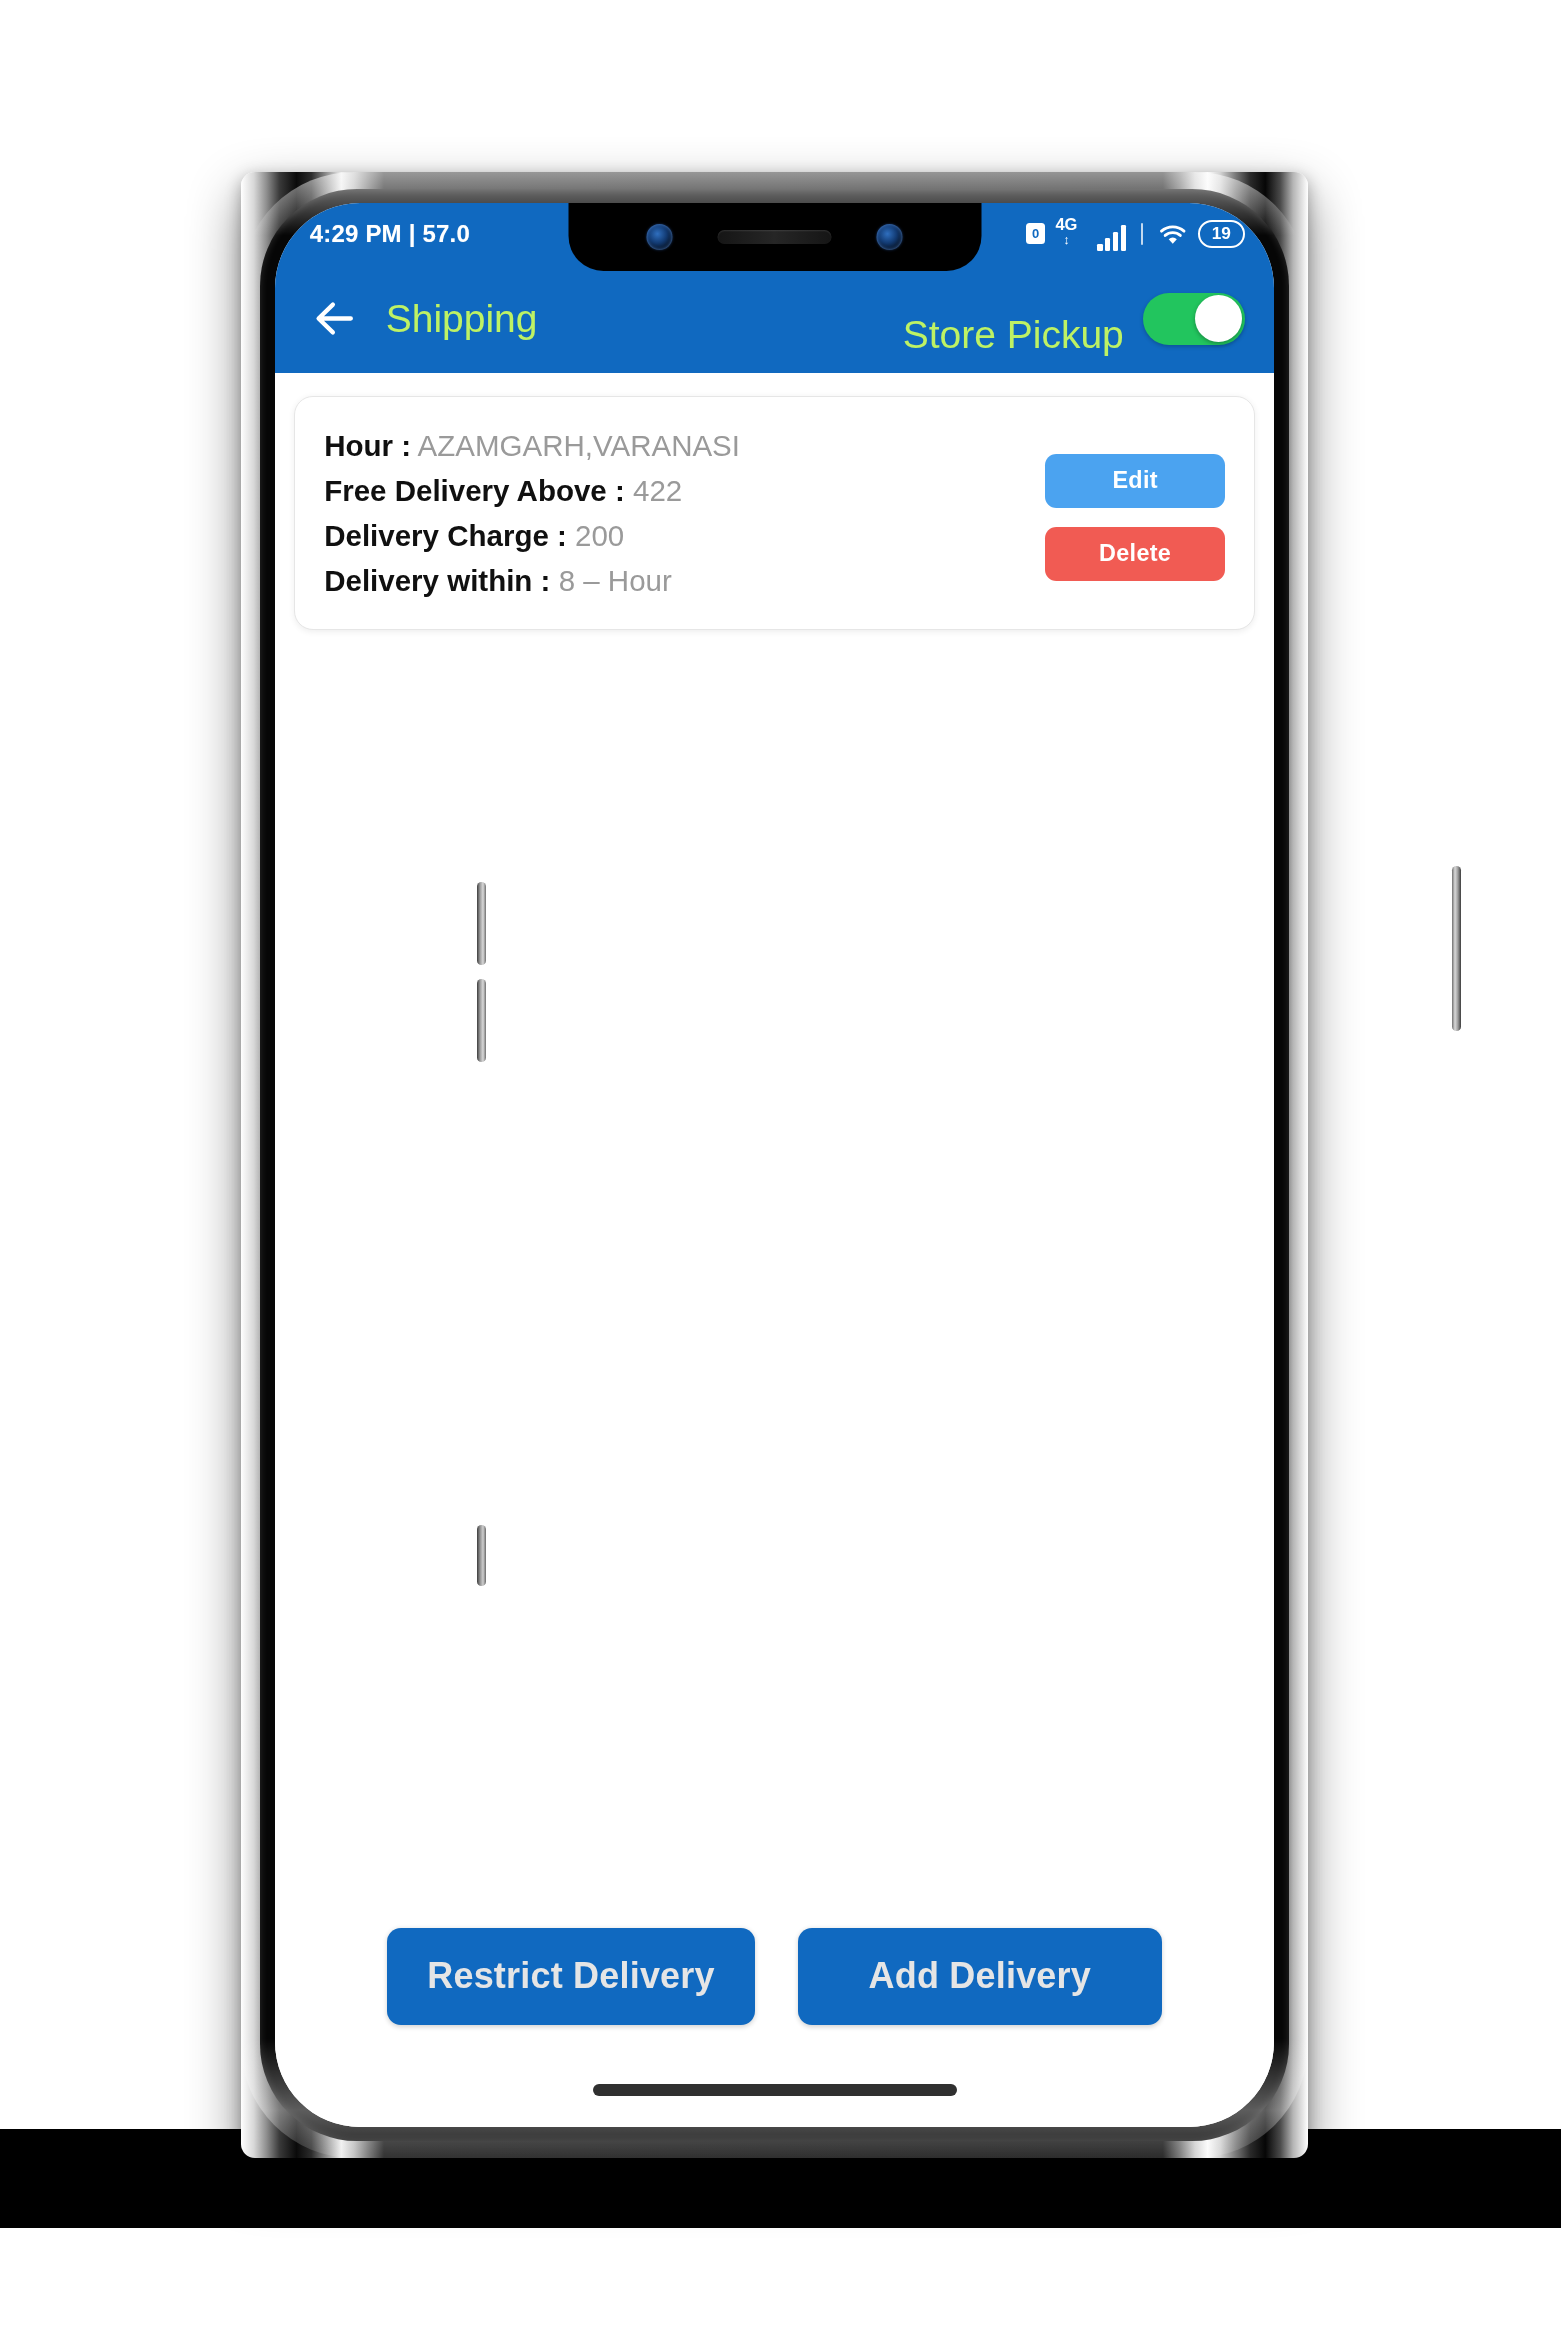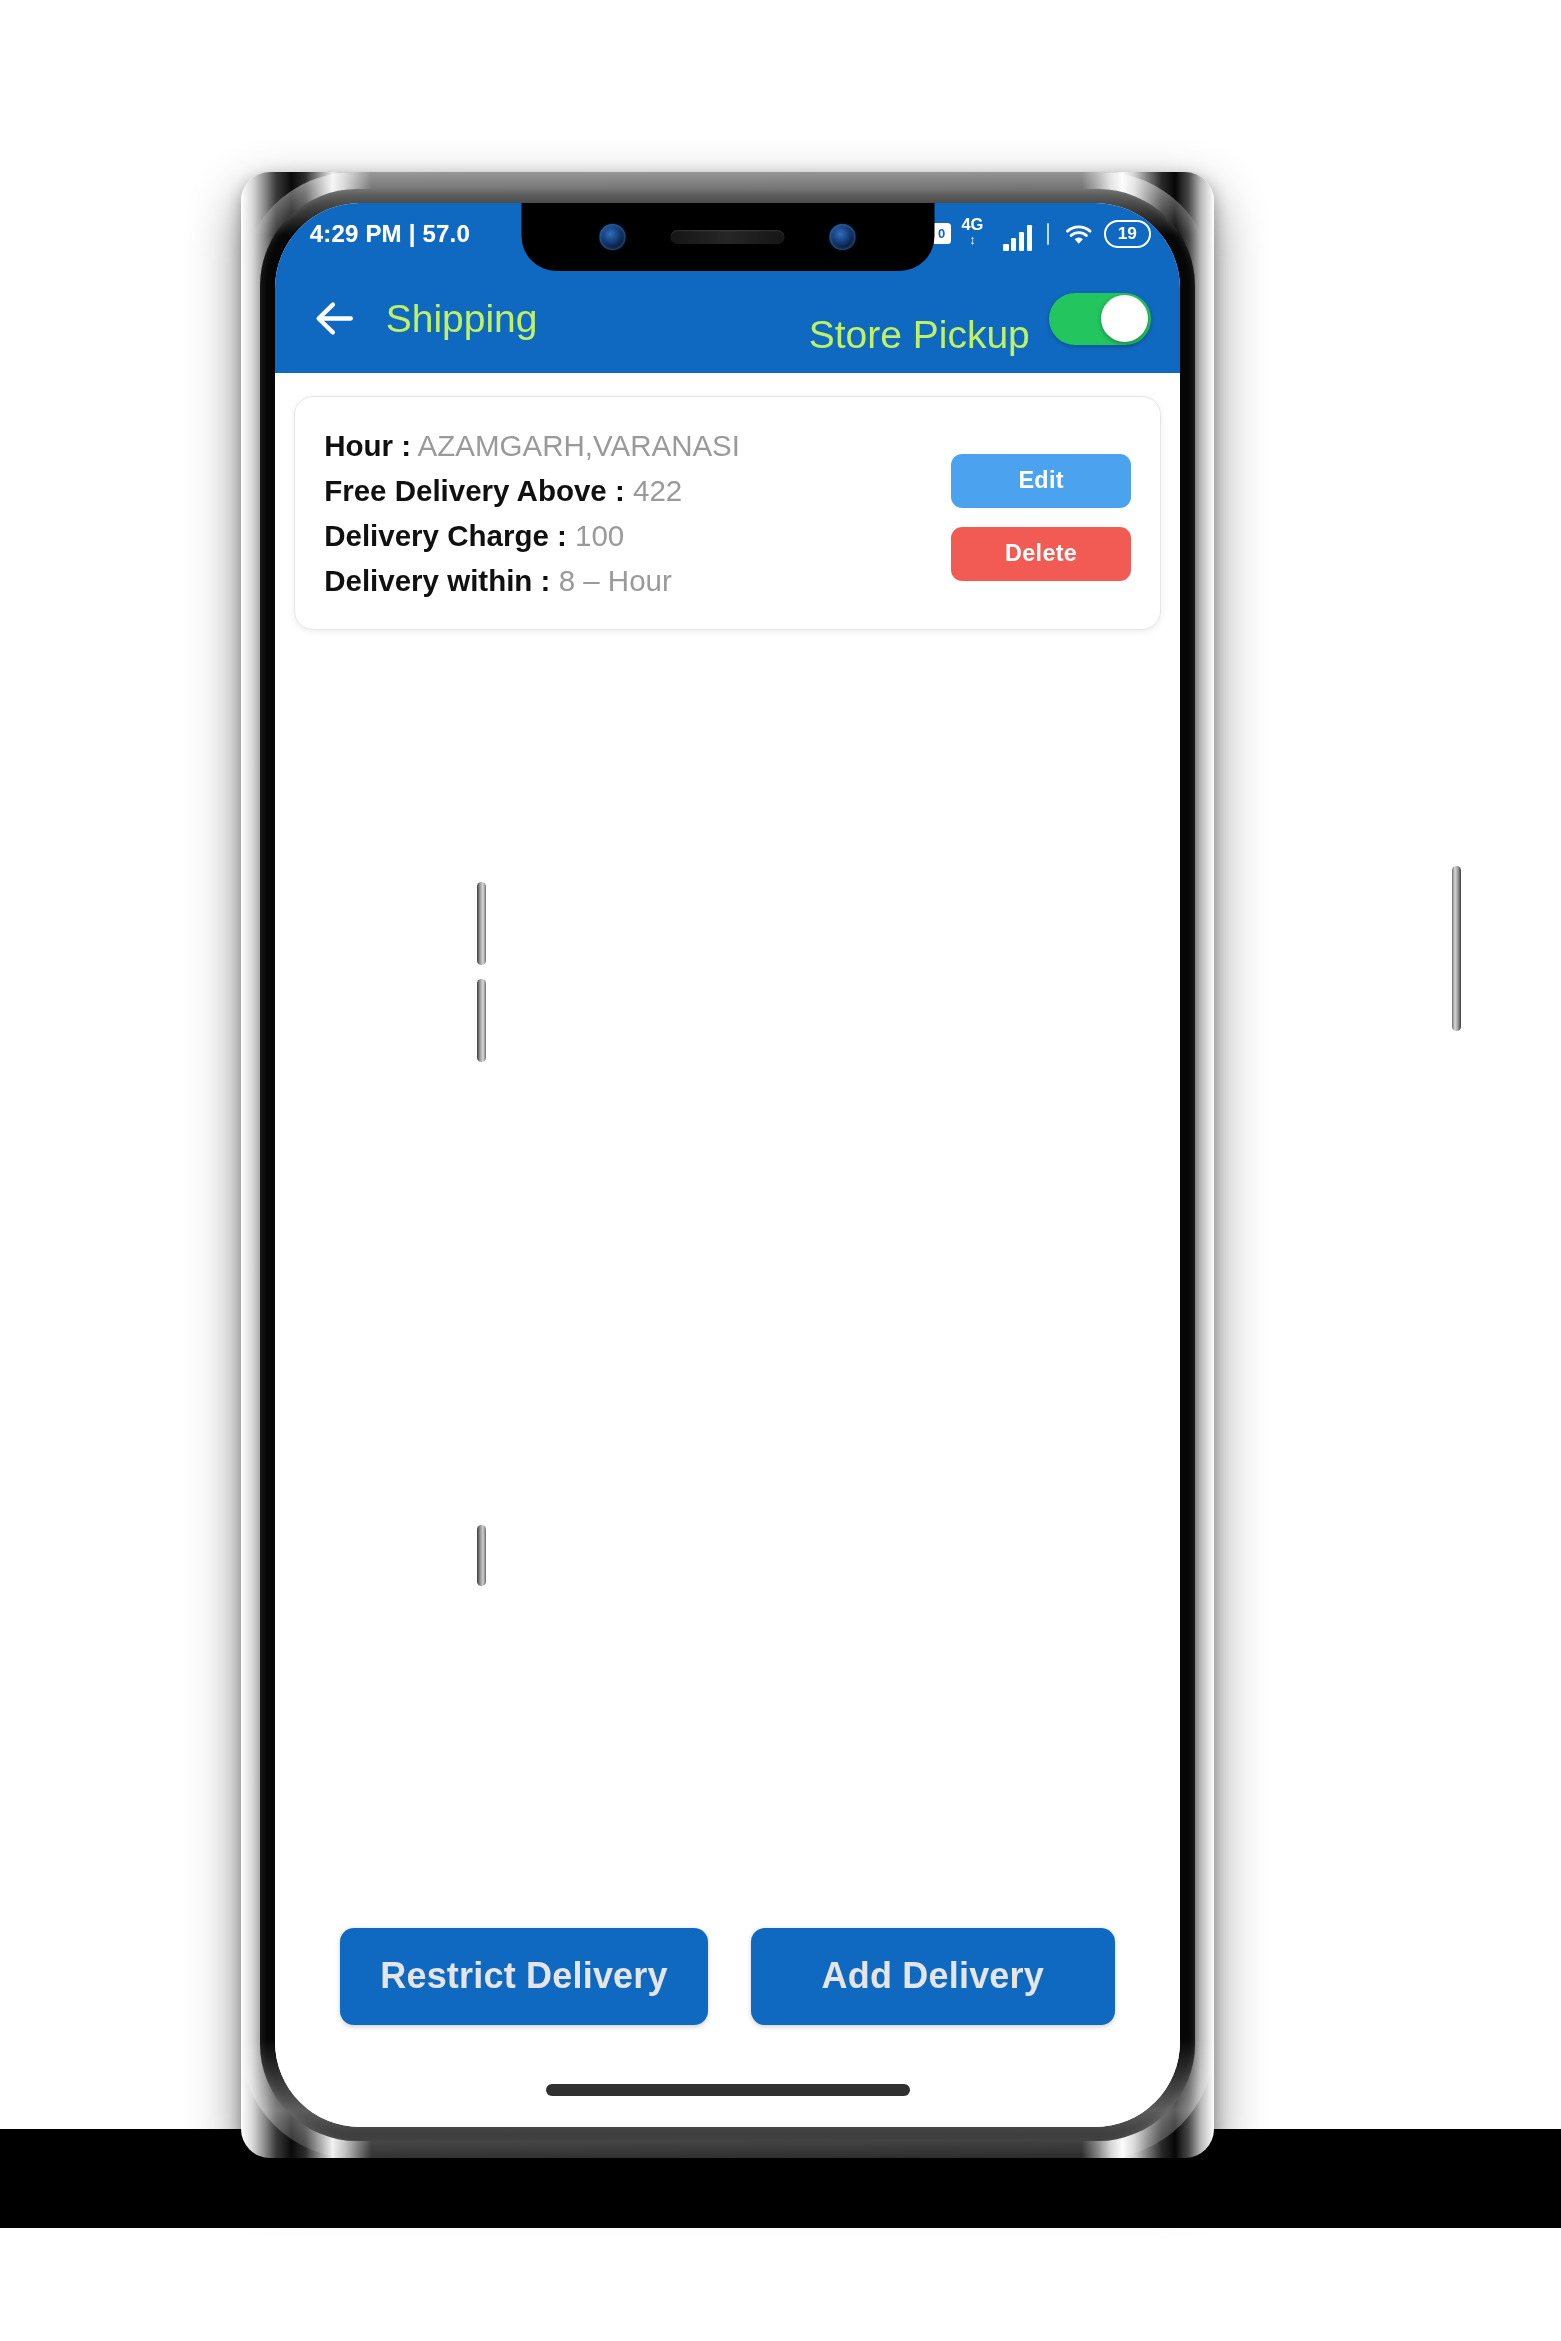--- a/index.html
+++ b/index.html
@@ -7,22 +7,22 @@
   body { font-family:"Liberation Sans", sans-serif; position:relative; }
 
   
   #bottom-band{
     position:absolute; left:0; top:2129px; width:1561px; height:99px;
     background:#000000; z-index:1;
   }
 
   
   #device{
-    position:absolute; left:241px; top:172px; width:973px; height:1986px;
-    border-radius:29px; z-index:4;
+    position:absolute; left:241px; top:172px; width:1067px; height:1986px;
+    border-radius:14px; z-index:4;
     background:
       linear-gradient(90deg,
         #ffffff 0%, #d8d8d8 1.2%, #8e8e8e 2.4%, #3a3a3a 3.6%,
         #0a0a0a 5.2%, #2c2c2c 6.6%, #9c9c9c 8.2%, #efefef 9.4%,
         #bdbdbd 10.6%, #6a6a6a 12%, #1c1c1c 13.4%,
         #141414 86.4%, #6f6f6f 88%, #cfcfcf 89.4%, #fbfbfb 90.6%,
         #d2d2d2 91.8%, #7a7a7a 93.2%, #2a2a2a 94.6%,
         #060606 96%, #4a4a4a 97.4%, #b5b5b5 98.6%, #ffffff 100%);
     box-shadow: 0 22.6px 52px rgba(0,0,0,.45), 0 5.2px 15.6px rgba(0,0,0,.3);
   }
@@ -254,21 +254,21 @@
             <div class="info-row">
               <span class="k">Hour :</span>
               <span class="v">AZAMGARH,VARANASI</span>
             </div>
             <div class="info-row">
               <span class="k">Free Delivery Above :</span>
               <span class="v">422</span>
             </div>
             <div class="info-row">
               <span class="k">Delivery Charge :</span>
-              <span class="v">100</span>
+              <span class="v">200</span>
             </div>
             <div class="info-row">
               <span class="k">Delivery within :</span>
               <span class="v">8 – Hour</span>
             </div>
           </div>
           <div id="card-actions">
             <button class="action-btn" id="edit-btn">Edit</button>
             <button class="action-btn" id="delete-btn">Delete</button>
           </div>

